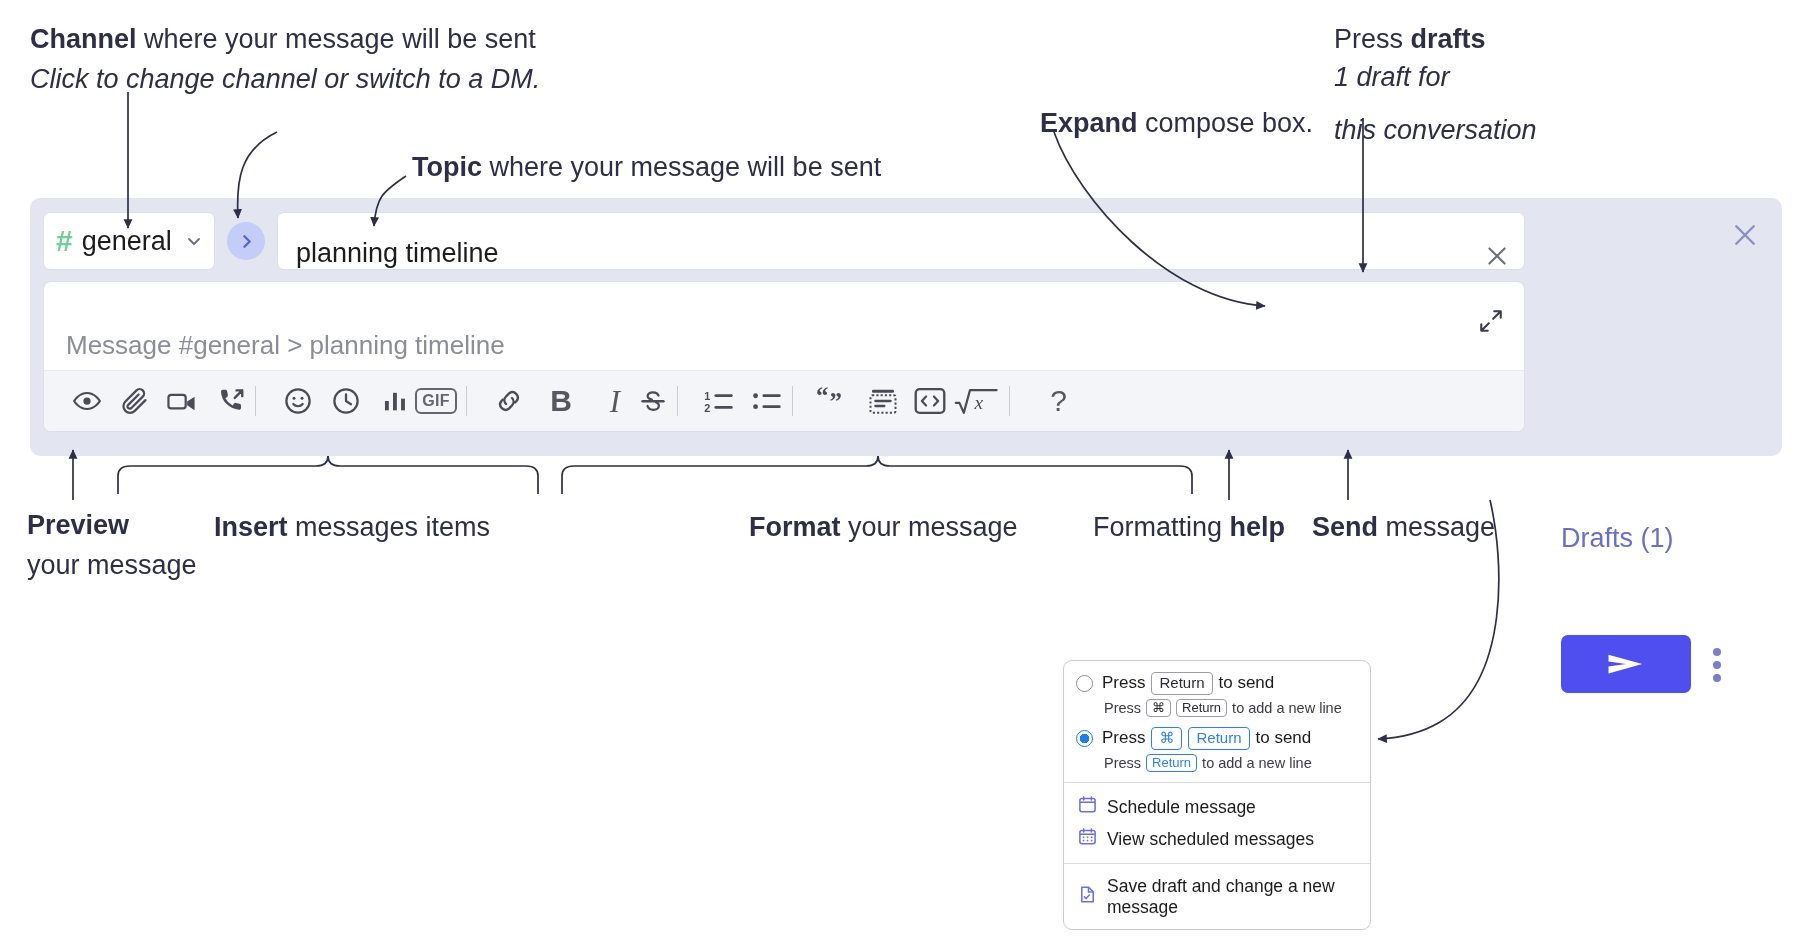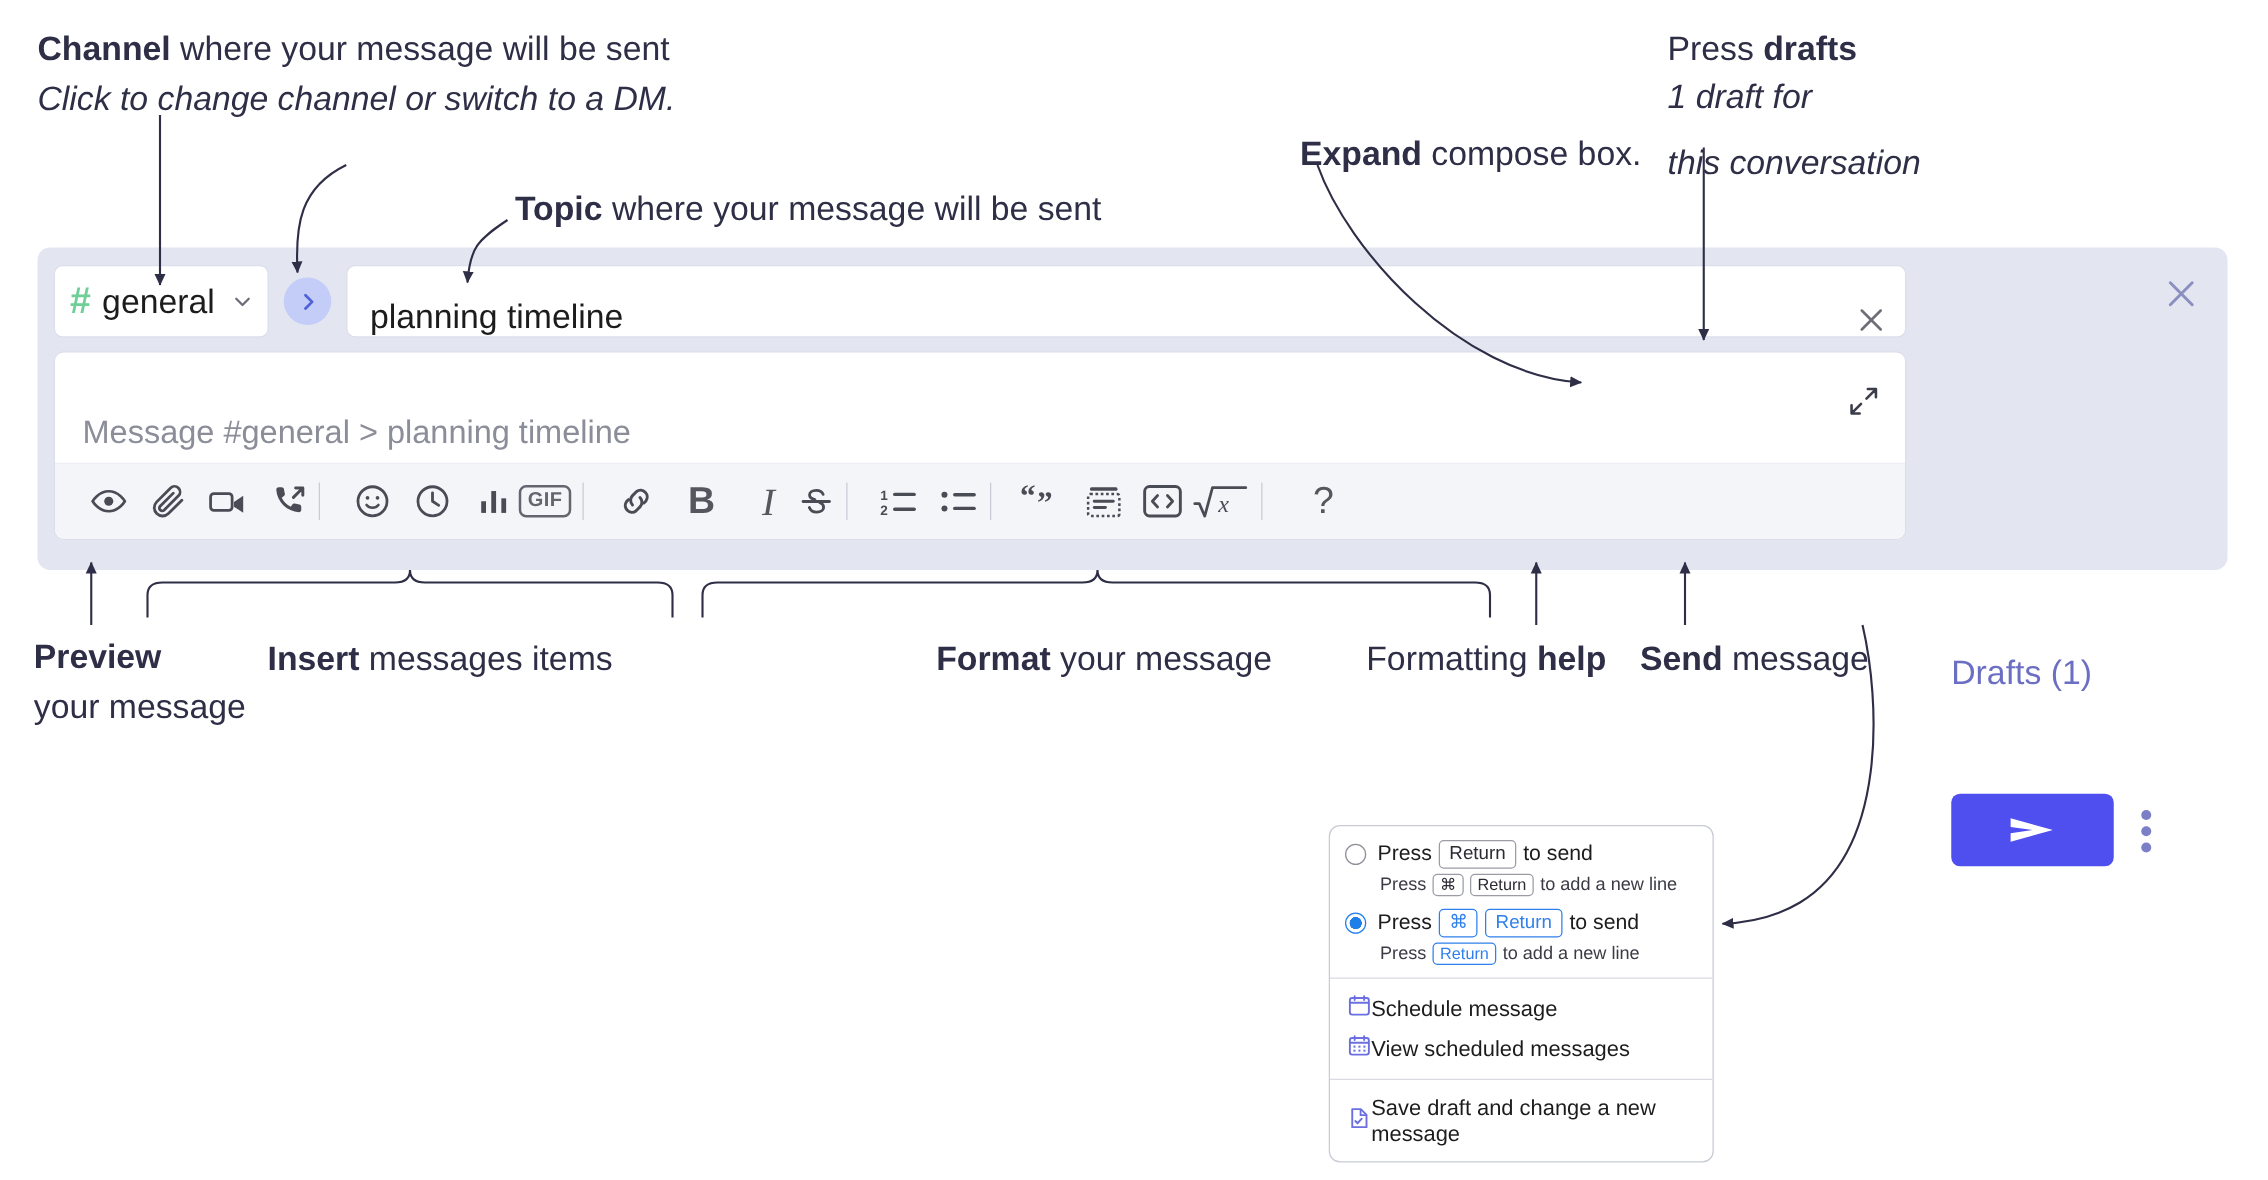--- a/index.html
+++ b/index.html
@@ -102,21 +102,21 @@
   .mtxt{font-size:17px;color:#1d1c1d;display:flex;align-items:center;gap:6px;}
   .mtxt-sm{font-size:14.5px;color:#3b3b45;display:flex;align-items:center;gap:5px;}
   .key{
     border:1.3px solid #9a9ca6;border-radius:4px;padding:1px 7px;font-size:15px;
     color:#2b2b33;background:#fff;line-height:1.25;
   }
   .key.sm{font-size:13px;padding:0 5px;}
   .key.blue{border-color:#2f80ed;color:#2f80ed;}
   .sub{padding-left:40px;}
   .msep{height:1px;background:#d9dbe3;margin:8px 0;}
-  .mitem{display:flex;align-items:center;padding:4px 14px;font-size:17.5px;color:#1d1c1d;}
+  .mitem{display:flex;align-items:center;gap:10px;padding:4px 14px;font-size:17.5px;color:#1d1c1d;}
   .mitem svg{flex:0 0 auto;}
 
   
   #connectors{position:absolute;inset:0;pointer-events:none;}
 </style>
 </head>
 <body>
 
 <div class="stage">
 

